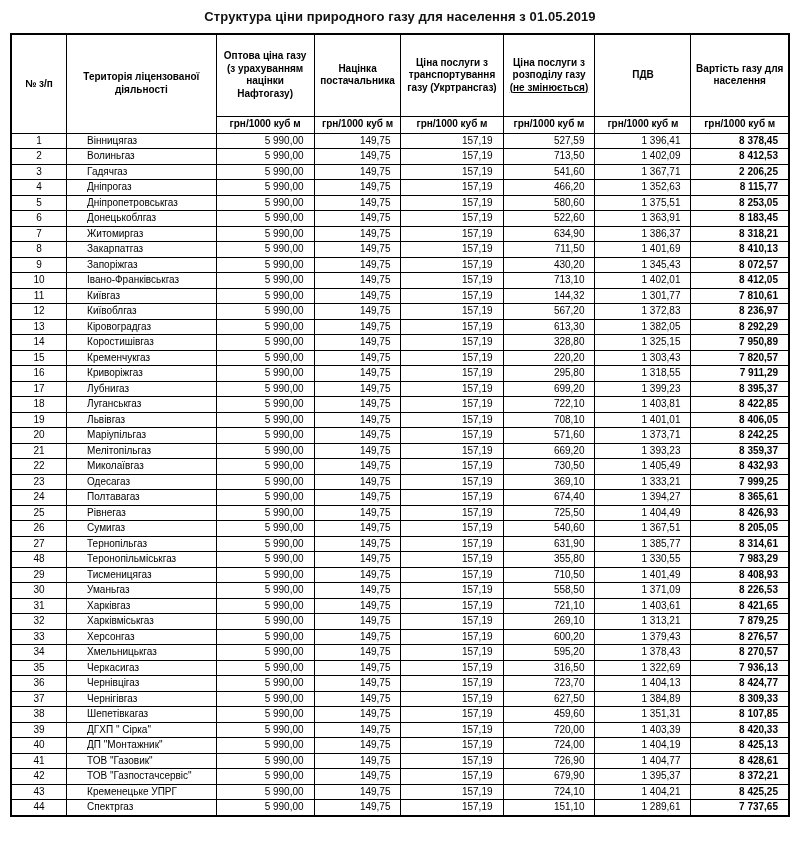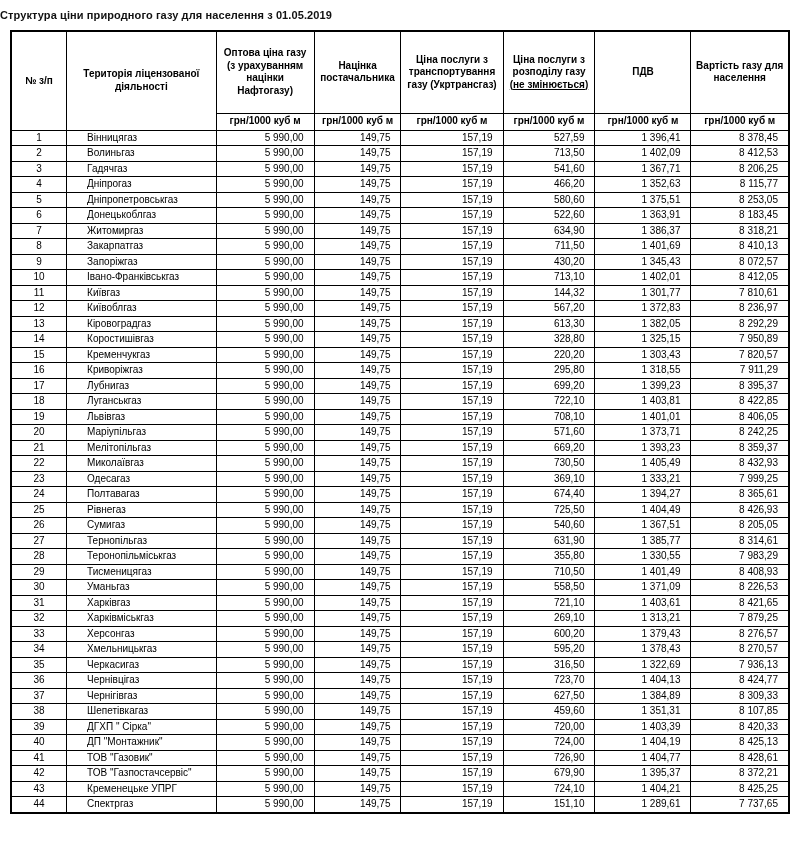--- a/index.html
+++ b/index.html
@@ -9,21 +9,22 @@
     font-family: "Liberation Sans", sans-serif;
     color: #000;
   }
   .page {
     width: 800px;
     height: 841px;
     padding-top: 9px;
     background: #fff;
   }
   .title {
-    font-size: 11px;
+    text-align: center;
+    font-size: 13px;
     font-weight: bold;
     color: #111;
     margin-bottom: 9px;
     letter-spacing: 0.1px;
   }
   table.price-table {
     border-collapse: collapse;
     table-layout: fixed;
     width: 780px;
     margin-left: 10px;
@@ -56,21 +57,21 @@
   .w7 { width: 97px; }
   .underline { text-decoration: underline; }
   tbody td { height: 15.5px; padding: 1px 2px; }
   tbody td.c0 { text-align: center; }
   tbody td.c1 { text-align: left; padding-left: 20px; }
   tbody td.c2, tbody td.c3, tbody td.c4,
   tbody td.c5, tbody td.c6, tbody td.c7 {
     text-align: right;
     padding-right: 10px;
   }
-  tbody td.c7 { font-weight: normal; }
+  tbody td.c7 { font-weight: bold; }
 </style>
 </head>
 <body>
 
 <div class="page">
   <div class="title">Структура ціни природного газу для населення з 01.05.2019</div>
 
   <table class="price-table">
     <thead>
       <tr>
@@ -117,21 +118,21 @@
           <td class="c7">8 412,53</td>
         </tr>
         <tr>
           <td class="c0">3</td>
           <td class="c1">Гадячгаз</td>
           <td class="c2">5 990,00</td>
           <td class="c3">149,75</td>
           <td class="c4">157,19</td>
           <td class="c5">541,60</td>
           <td class="c6">1 367,71</td>
-          <td class="c7">8 206,25</td>
+          <td class="c7">2 206,25</td>
         </tr>
         <tr>
           <td class="c0">4</td>
           <td class="c1">Дніпрогаз</td>
           <td class="c2">5 990,00</td>
           <td class="c3">149,75</td>
           <td class="c4">157,19</td>
           <td class="c5">466,20</td>
           <td class="c6">1 352,63</td>
           <td class="c7">8 115,77</td>
@@ -360,21 +361,21 @@
           <td class="c0">27</td>
           <td class="c1">Тернопільгаз</td>
           <td class="c2">5 990,00</td>
           <td class="c3">149,75</td>
           <td class="c4">157,19</td>
           <td class="c5">631,90</td>
           <td class="c6">1 385,77</td>
           <td class="c7">8 314,61</td>
         </tr>
         <tr>
-          <td class="c0">28</td>
+          <td class="c0">48</td>
           <td class="c1">Теронопільміськгаз</td>
           <td class="c2">5 990,00</td>
           <td class="c3">149,75</td>
           <td class="c4">157,19</td>
           <td class="c5">355,80</td>
           <td class="c6">1 330,55</td>
           <td class="c7">7 983,29</td>
         </tr>
         <tr>
           <td class="c0">29</td>

